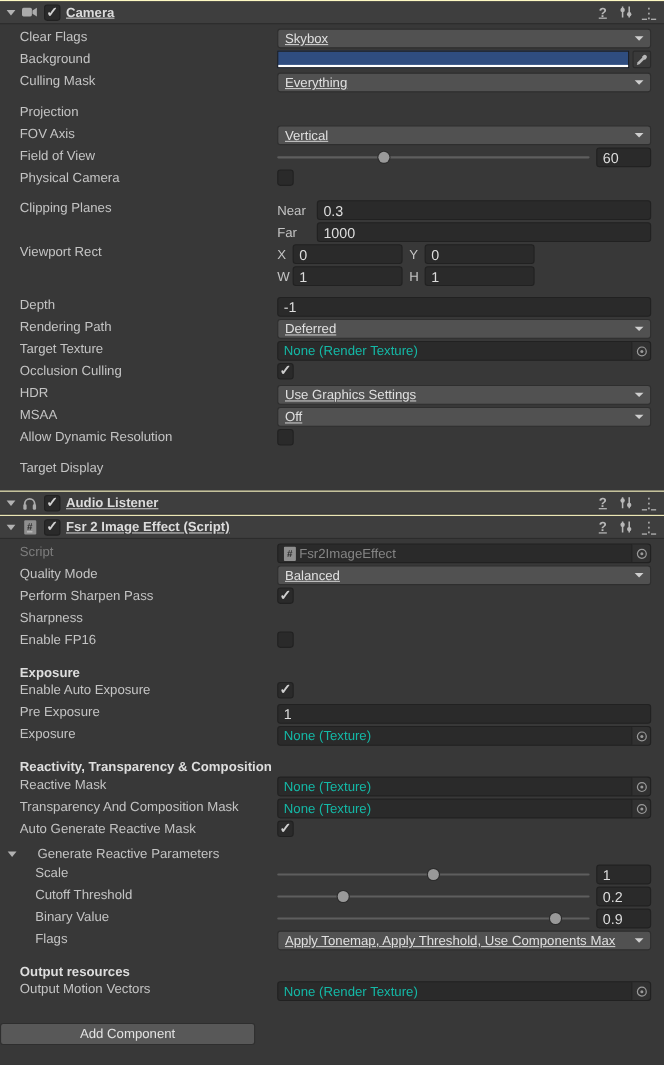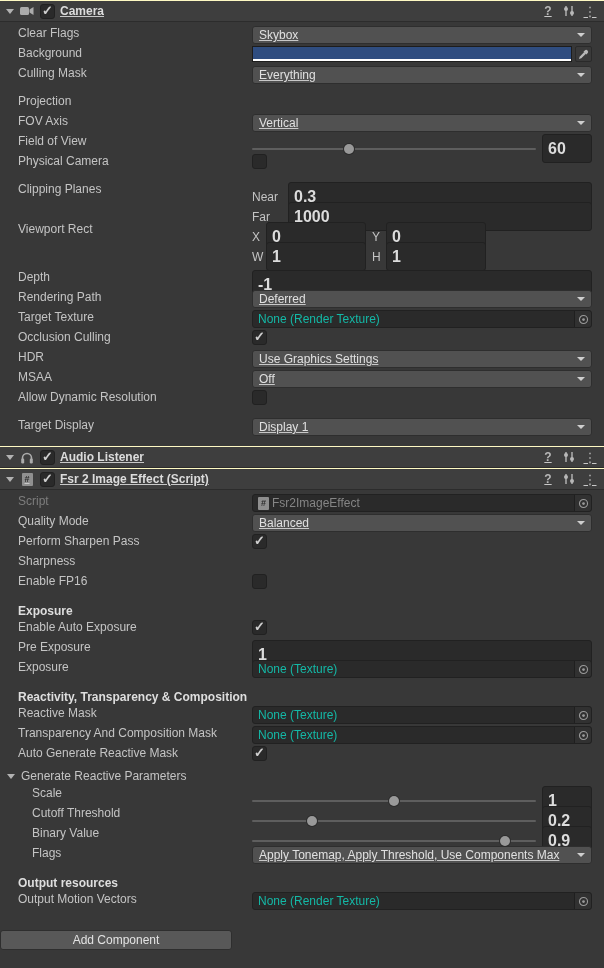--- a/index.html
+++ b/index.html
@@ -25,30 +25,30 @@
   .row{display:flex;align-items:flex-start;height:20px;padding-left:18px;padding-right:12px;}
   .row.sub{padding-left:32px;}
   .label{width:234px;flex-shrink:0;white-space:nowrap;overflow:hidden;color:#c4c4c4;}
   .row.sub .label{width:220px;}
   .row.disabled .label{color:#7d7d7d;}
   .gap{height:8px;}
   .gap-sm{height:4px;}
 
   .section-header{height:18px;margin-top:8px;display:flex;align-items:center;padding-left:18px;font-weight:bold;color:#dedede;}
 
-  .foldout-row{height:20px;display:flex;align-items:center;padding-left:7px;gap:6px;}
+  .foldout-row{height:20px;display:flex;align-items:center;padding-left:7px;gap:19px;}
   .foldout-label{color:#c4c4c4;}
 
   
   .dropdown{flex:1;height:18px;background:#515151;border:1px solid #2e2e2e;border-radius:3px;display:flex;align-items:center;padding:0 6px;gap:4px;min-width:0;cursor:default;text-decoration:underline;}
   .dd-value{flex:1;color:#e0e0e0;white-space:nowrap;overflow:hidden;}
   .dd-arrow{width:0;height:0;border-left:4px solid transparent;border-right:4px solid transparent;border-top:4px solid #cfcfcf;flex-shrink:0;}
 
   
-  .textfield{flex:1;height:29px;background:#2a2a2a;border:1px solid #212121;border-radius:3px;color:#dcdcdc;font-family:"Liberation Sans",sans-serif;font-size:16px;padding:0 5px;min-width:0;outline:none;font-weight:bold;}
+  .textfield{flex:1;height:18px;background:#2a2a2a;border:1px solid #212121;border-radius:3px;color:#dcdcdc;font-family:"Liberation Sans",sans-serif;font-size:13px;padding:0 5px;min-width:0;outline:none;}
 
   
   .objfield{flex:1;height:18px;background:#2a2a2a;border:1px solid #212121;border-radius:3px;display:flex;align-items:center;padding-left:5px;min-width:0;cursor:default;}
   .obj-value{flex:1;color:#14b8a6;white-space:nowrap;overflow:hidden;display:flex;align-items:center;gap:3px;}
   .row.disabled .obj-value{color:#858585;}
   .obj-picker{width:17px;height:16px;display:flex;align-items:center;justify-content:center;border-left:1px solid #1f1f1f;background:#313131;border-radius:0 3px 3px 0;flex-shrink:0;}
 
   
   .slider-wrap{flex:1;display:flex;align-items:center;gap:6px;min-width:0;}
   .slider{flex:1;height:18px;position:relative;cursor:default;}
@@ -258,24 +258,20 @@
 
   <div class="row">
     <div class="label">Allow Dynamic Resolution</div>
     <div class="checkbox"></div>
   </div>
 
   <div class="gap"></div>
 
   <div class="row">
     <div class="label">Target Display</div>
-    <div class="dropdown">
-      <span class="dd-value">Display 1</span>
-      <span class="dd-arrow"></span>
-    </div>
   </div>
 
   <div class="gap"></div>
 
   <div class="comp-header">
     <span class="tri-down"></span>
     <span class="icon-box">
       <svg width="14" height="13" viewBox="0 0 14 13">
           <path d="M2.5 9 v-2 a4.5 4.5 0 0 1 9 0 v2" stroke="#ababab" stroke-width="1.6" fill="none"></path>
           <rect x="1.2" y="7.5" width="3" height="5" rx="1.2" fill="#ababab"></rect>

